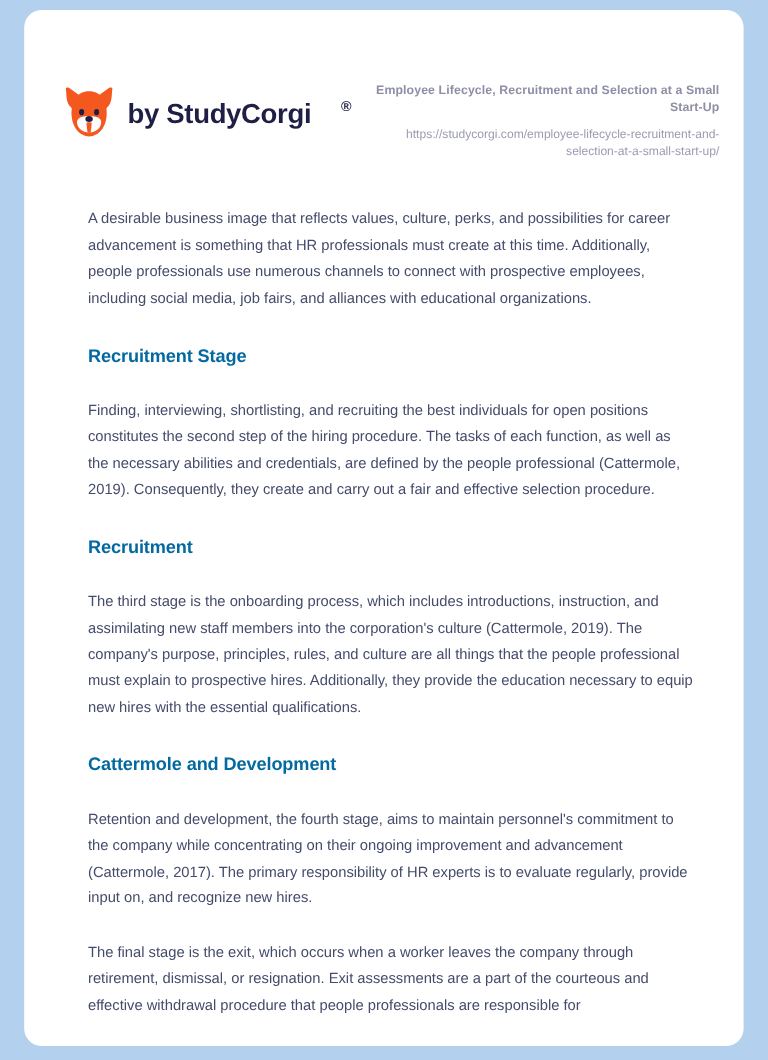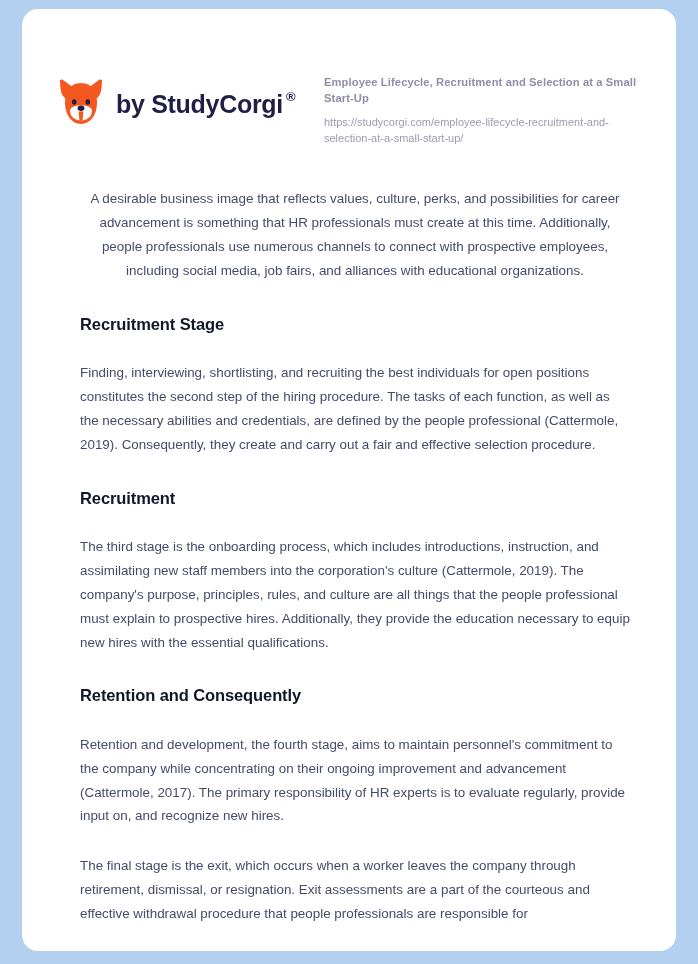--- a/index.html
+++ b/index.html
@@ -51,31 +51,33 @@
 
   .brand-wordmark {
     display: flex;
     align-items: flex-start;
     color: #1f1f46;
     font-size: 25px;
     font-weight: bold;
     letter-spacing: -0.3px;
     line-height: 1;
     white-space: nowrap;
+    gap: 24px;
   }
 
   .brand-reg {
     font-size: 13px;
     font-weight: bold;
     margin-left: 3px;
     position: relative;
     top: -2px;
   }
 
   .doc-meta {
+    text-align: right;
     flex: 0 1 auto;
     max-width: 330px;
     padding-top: 4px;
   }
 
   .doc-title {
     color: #8e8fa6;
     font-size: 11.2px;
     font-weight: bold;
     line-height: 1.42;
@@ -90,38 +92,37 @@
     word-break: break-word;
   }
 
   
   .doc-body {
     padding: 0 46px 0 58px;
     margin-top: 41px;
   }
 
   .section-heading {
-    color: #0f172a;
+    color: #0369a1;
     font-size: 16.5px;
     font-weight: bold;
     line-height: 1.3;
     margin: 31px 0 0 0;
     letter-spacing: -0.1px;
   }
 
   .body-paragraph {
     color: #454b6b;
     font-size: 13.4px;
     line-height: 1.78;
     margin-top: 26px;
   }
 
   .body-paragraph.lead {
     margin-top: 0;
-    text-align: center;
   }
 </style>
 </head>
 <body>
 
 <div class="page-sheet">
 
   <div class="doc-header">
 
     <div class="brand">
@@ -151,20 +152,20 @@
   <div class="doc-body">
 
     <p class="body-paragraph lead">A desirable business image that reflects values, culture, perks, and possibilities for career advancement is something that HR professionals must create at this time. Additionally, people professionals use numerous channels to connect with prospective employees, including social media, job fairs, and alliances with educational organizations.</p>
 
     <h2 class="section-heading">Recruitment Stage</h2>
     <p class="body-paragraph">Finding, interviewing, shortlisting, and recruiting the best individuals for open positions constitutes the second step of the hiring procedure. The tasks of each function, as well as the necessary abilities and credentials, are defined by the people professional (Cattermole, 2019). Consequently, they create and carry out a fair and effective selection procedure.</p>
 
     <h2 class="section-heading">Recruitment</h2>
     <p class="body-paragraph">The third stage is the onboarding process, which includes introductions, instruction, and assimilating new staff members into the corporation's culture (Cattermole, 2019). The company's purpose, principles, rules, and culture are all things that the people professional must explain to prospective hires. Additionally, they provide the education necessary to equip new hires with the essential qualifications.</p>
 
-    <h2 class="section-heading">Retention and Consequently</h2>
+    <h2 class="section-heading">Cattermole and Development</h2>
     <p class="body-paragraph">Retention and development, the fourth stage, aims to maintain personnel's commitment to the company while concentrating on their ongoing improvement and advancement (Cattermole, 2017). The primary responsibility of HR experts is to evaluate regularly, provide input on, and recognize new hires.</p>
 
     <p class="body-paragraph">The final stage is the exit, which occurs when a worker leaves the company through retirement, dismissal, or resignation. Exit assessments are a part of the courteous and effective withdrawal procedure that people professionals are responsible for</p>
 
   </div>
 
 </div>
 
 </body></html>

